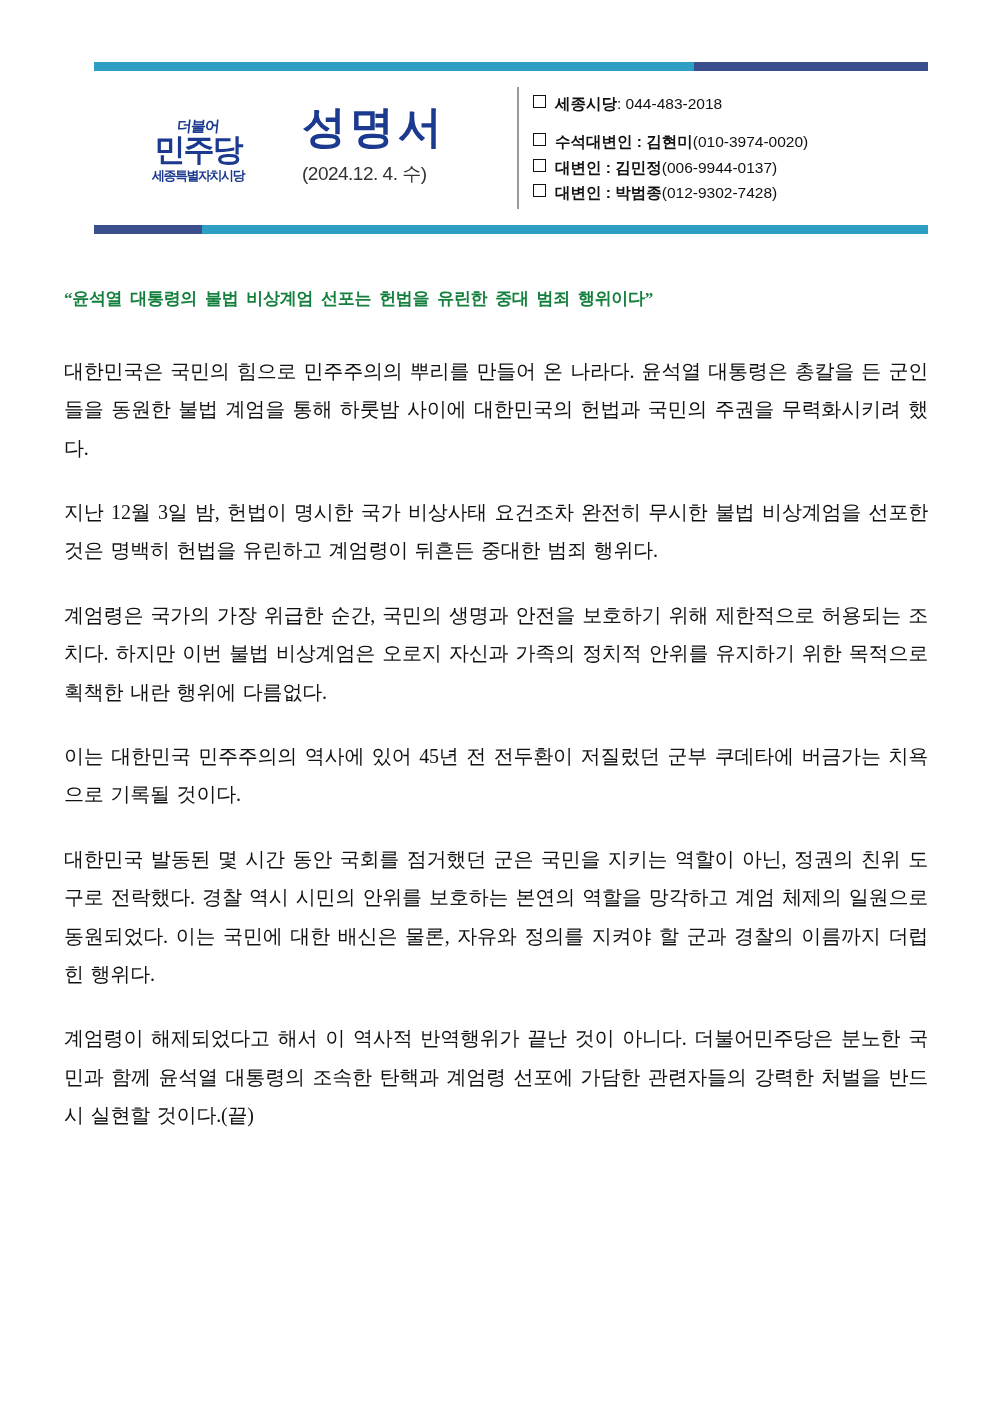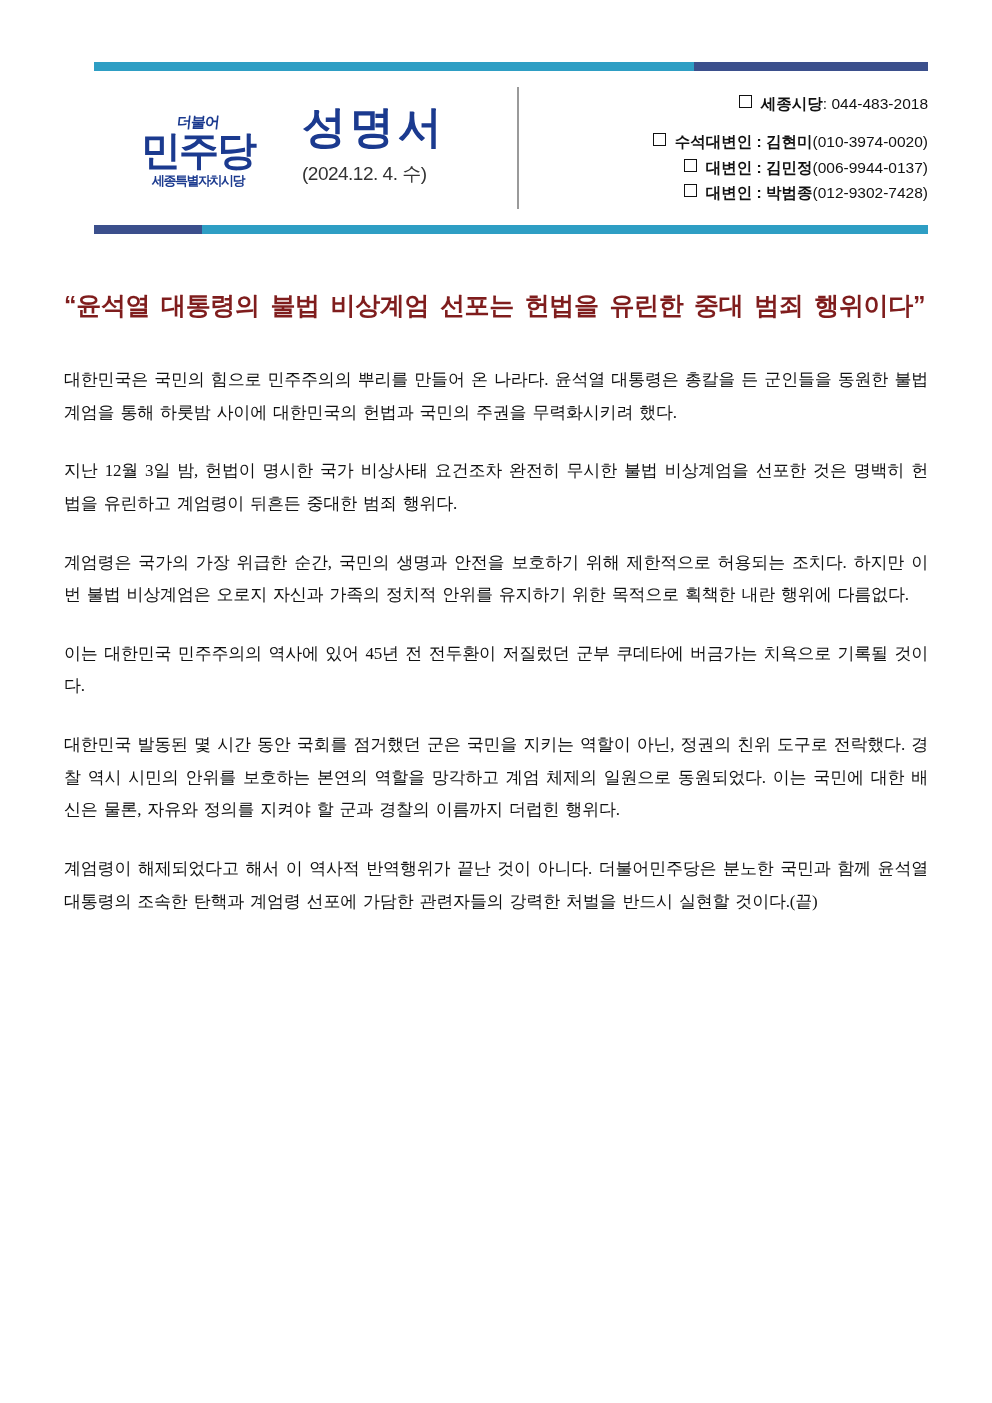--- a/index.html
+++ b/index.html
@@ -75,21 +75,21 @@
     font-size: 15px;
     font-weight: bold;
     color: #1b3a8f;
     letter-spacing: -1px;
     display: block;
     margin-bottom: 1px;
     transform: skewX(-6deg);
   }
   .logo .logo-main {
     font-family: "Liberation Sans", sans-serif;
-    font-size: 40px;
+    font-size: 31px;
     font-weight: bold;
     color: #1b3a8f;
     letter-spacing: -2px;
     display: block;
     margin-bottom: 4px;
   }
   .logo .logo-sub {
     font-family: "Liberation Sans", sans-serif;
     font-size: 13px;
     font-weight: bold;
@@ -129,57 +129,56 @@
     margin-left: 10px;
     font-family: "Liberation Sans", sans-serif;
     font-size: 15.5px;
     line-height: 1.62;
     color: #111;
   }
   .contact-line {
     display: flex;
     align-items: baseline;
     white-space: nowrap;
-    justify-content: flex-end;
   }
   .cbox {
     display: inline-block;
     width: 11px;
     height: 11px;
     border: 1.4px solid #111;
     margin-right: 9px;
     flex: 0 0 auto;
     position: relative;
     top: -1px;
   }
   .cbox.blank { border-color: transparent; }
   .contact-line .label { font-weight: bold; }
   .contact-line .value { font-weight: normal; }
 
   
   .headline {
     margin: 52px 0 0 0;
-    font-family: Liberation Sans, sans-serif;
-    font-size: 25px;
-    font-weight: bold;
-    color: #7f1d1d;
+    font-family: Liberation Serif, serif;
+    font-size: 17px;
+    font-weight: bold;
+    color: #15803d;
     line-height: 1.52;
     letter-spacing: -0.3px;
     text-align: justify;
     text-justify: inter-word;
     word-spacing: 4px;
   }
 
   
   .body-text {
     margin-top: 40px;
   }
   .para {
     font-family: "Liberation Serif", serif;
-    font-size: 17px;
+    font-size: 20px;
     line-height: 1.92;
     color: #111;
     text-align: justify;
     text-justify: inter-word;
     margin: 0 0 26px 0;
     letter-spacing: -0.2px;
     word-spacing: 2px;
   }
   .para:last-child { margin-bottom: 0; }
 </style>

